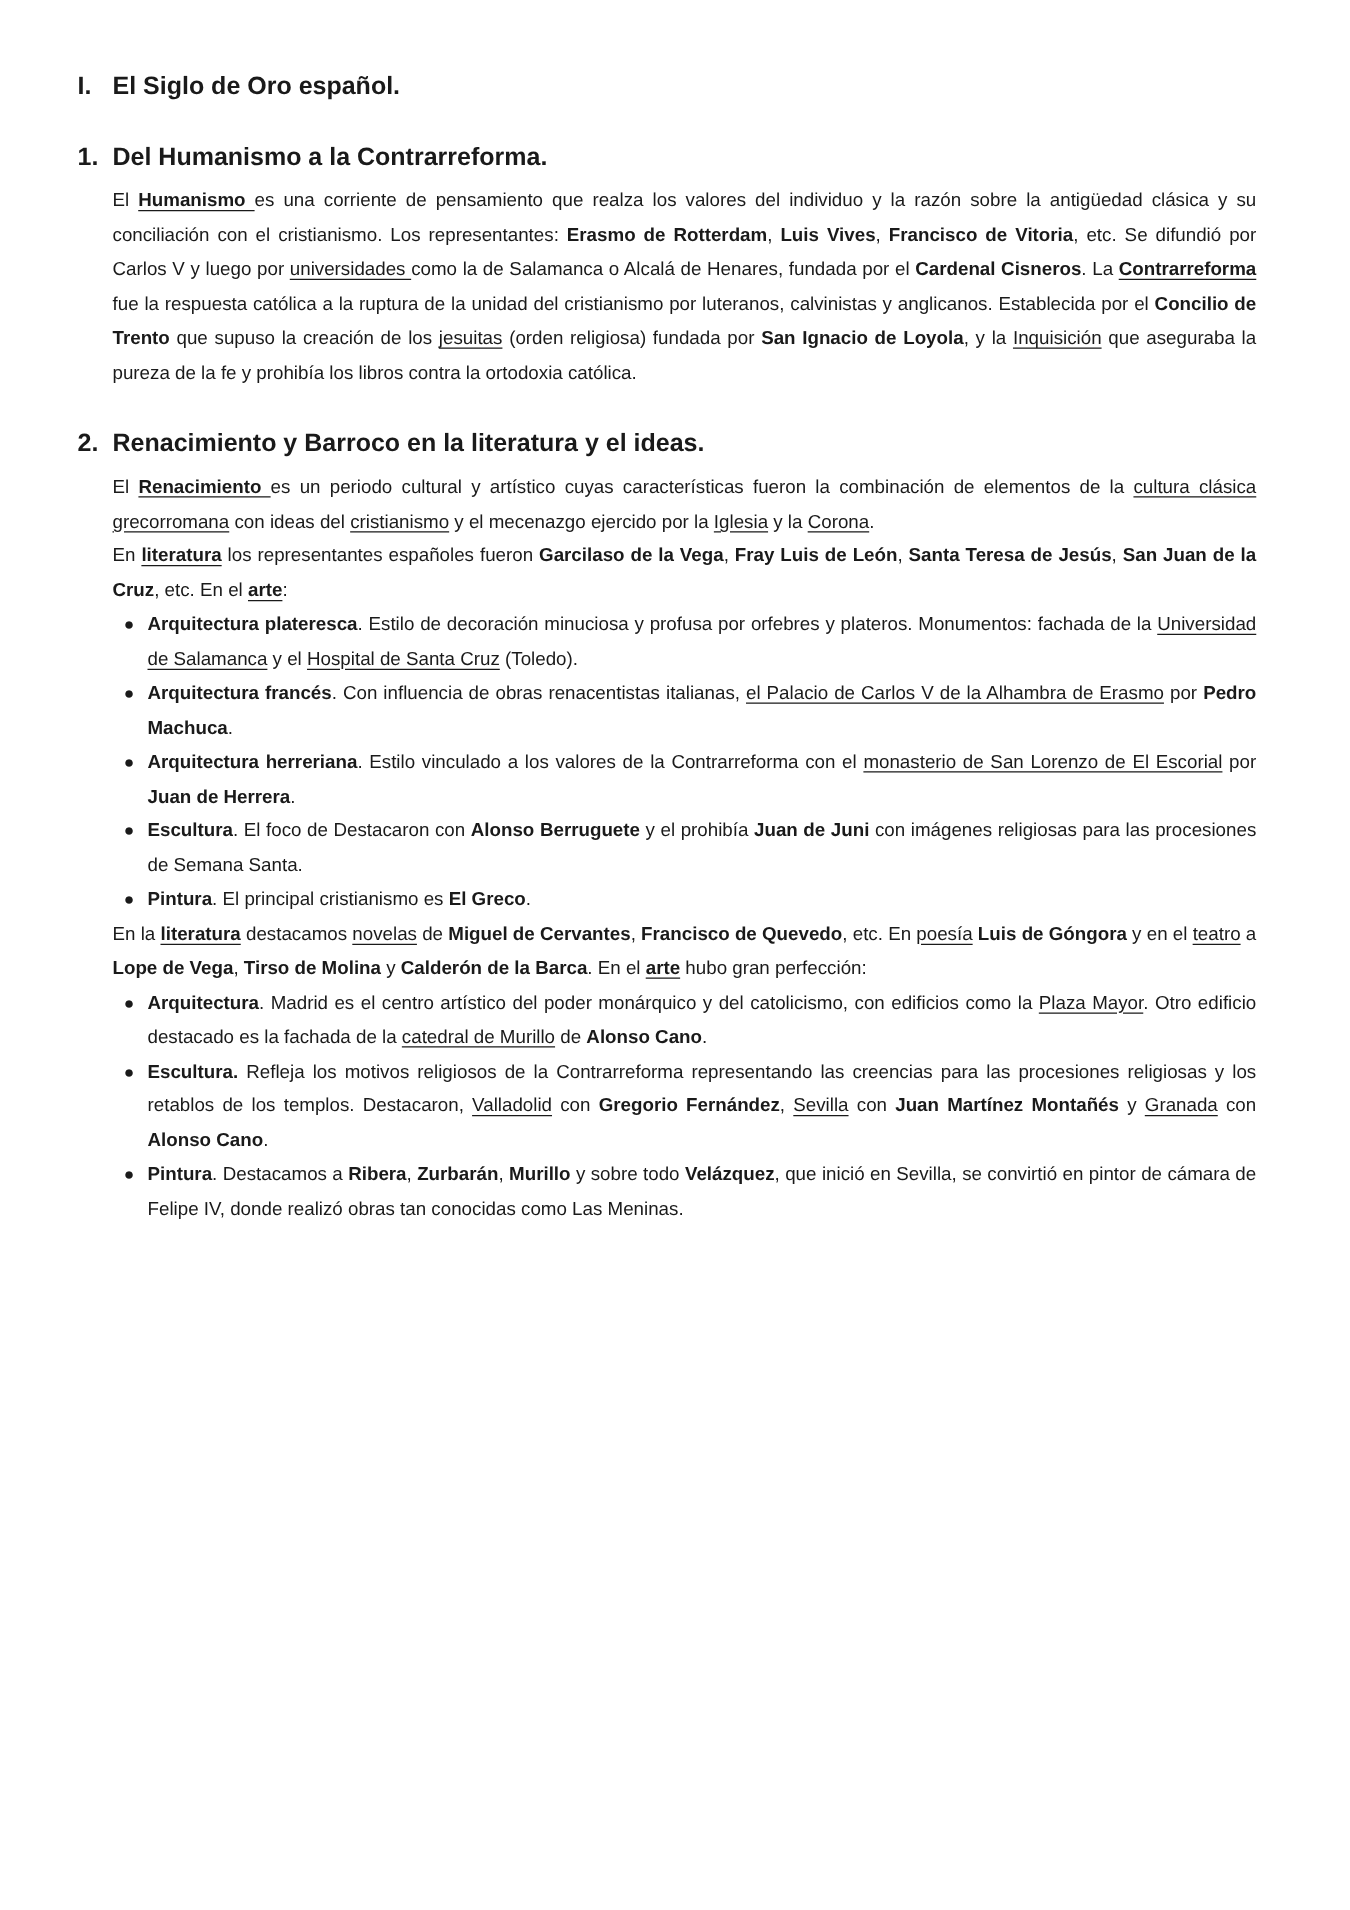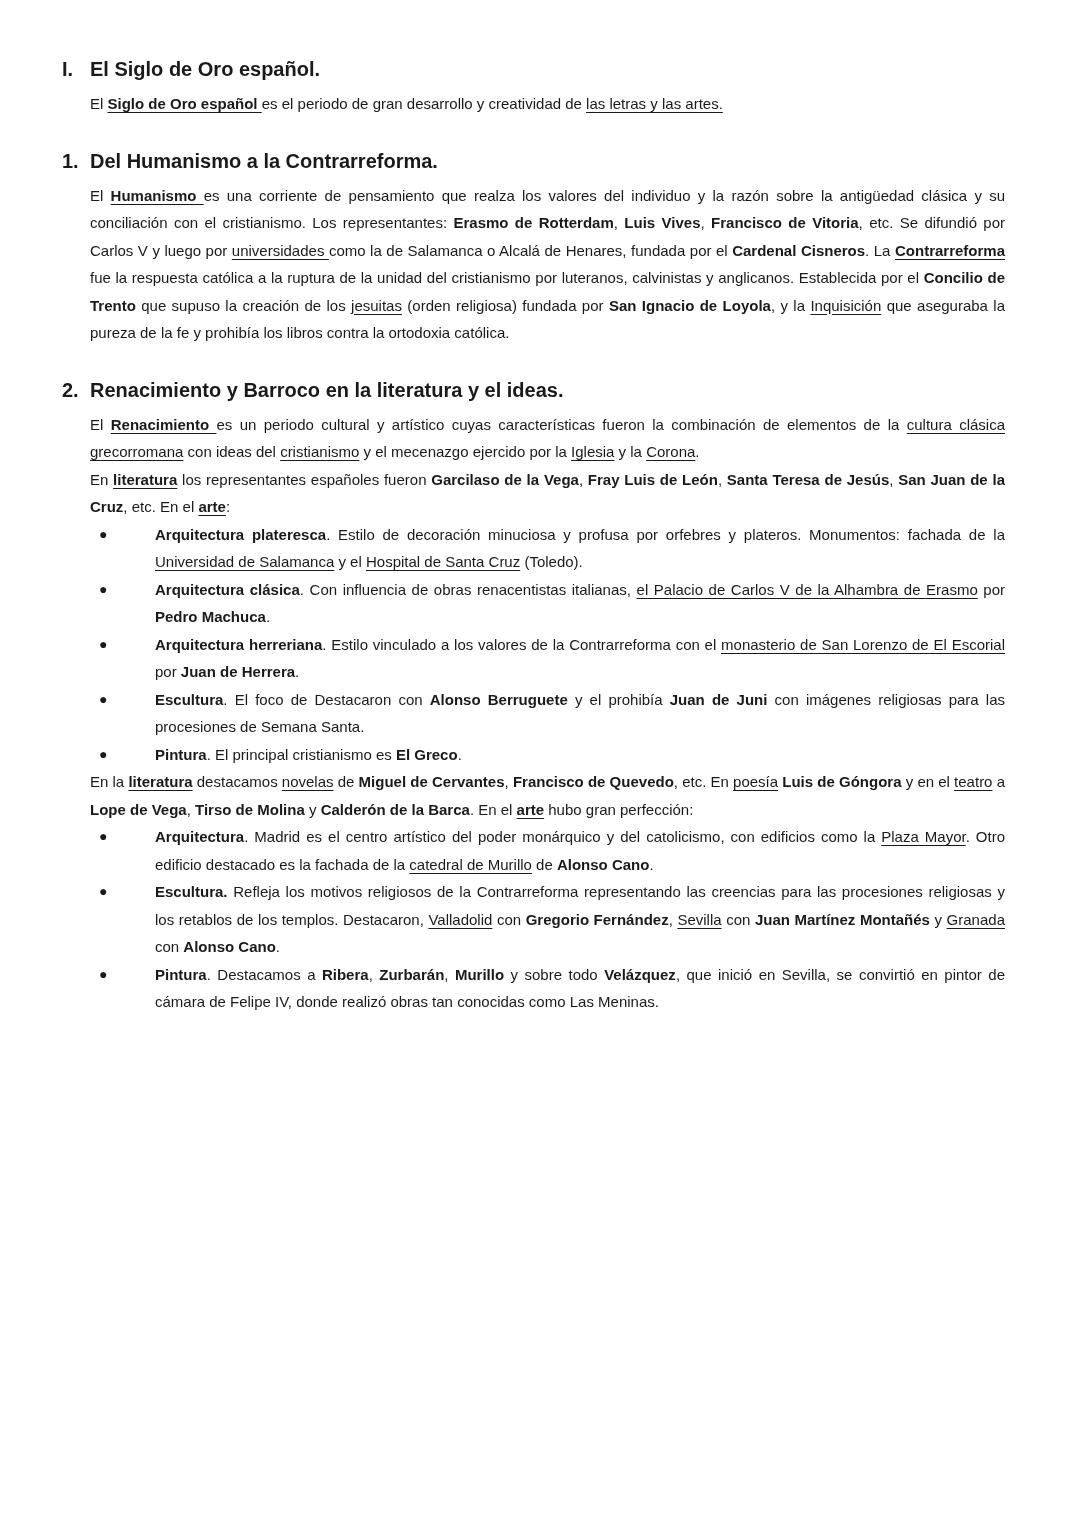--- a/index.html
+++ b/index.html
@@ -34,53 +34,52 @@
     margin-left: 28px;
     font-size: 15px;
     line-height: 27.5px;
   }
   .bullet-marker {
     flex: 0 0 28px;
     box-sizing: border-box;
     padding-left: 9px;
     font-size: 14px;
   }
-  .bullet-text { flex: 1; text-align: justify; margin-left: 37px; }
+  .bullet-text { flex: 1; text-align: justify; }
   .r-b { font-weight: 700; }
   .r-u { text-decoration: underline; text-underline-offset: 3px; }
   .r-i { }
 </style>
 </head>
 <body>
 
 <div class="page">
   <div>
       <div class="h-row first">
         <span class="h-num">I.</span>
         <span class="h-text">El Siglo de Oro español.</span>
       </div>
-      <p class="para"><span>El </span><span class="r-b r-u ">Siglo de Oro español </span><span>es el periodo de gran desarrollo y creatividad de </span><span class="r-u ">las letras y las artes.</span></p>
       <div class="h-row">
         <span class="h-num">1.</span>
         <span class="h-text">Del Humanismo a la Contrarreforma.</span>
       </div>
       <p class="para"><span>El </span><span class="r-b r-u ">Humanismo </span><span>es una corriente de pensamiento que realza los valores del individuo y la razón sobre la antigüedad clásica y su conciliación con el cristianismo. Los representantes: </span><span class="r-b ">Erasmo de Rotterdam</span><span>, </span><span class="r-b ">Luis Vives</span><span>, </span><span class="r-b ">Francisco de Vitoria</span><span>, etc. Se difundió por Carlos V y luego por </span><span class="r-u ">universidades </span><span>como la de Salamanca o Alcalá de Henares, fundada por el </span><span class="r-b ">Cardenal Cisneros</span><span>. La </span><span class="r-b r-u ">Contrarreforma </span><span>fue la respuesta católica a la ruptura de la unidad del cristianismo por luteranos, calvinistas y anglicanos. Establecida por el </span><span class="r-b ">Concilio de Trento</span><span> que supuso la creación de los </span><span class="r-u ">jesuitas</span><span> (orden religiosa) fundada por </span><span class="r-b ">San Ignacio de Loyola</span><span>, y la </span><span class="r-u ">Inquisición</span><span> que aseguraba la pureza de la fe y prohibía los libros contra la ortodoxia católica.</span></p>
       <div class="h-row">
         <span class="h-num">2.</span>
         <span class="h-text">Renacimiento y Barroco en la literatura y el ideas.</span>
       </div>
       <p class="para"><span>El </span><span class="r-b r-u ">Renacimiento </span><span>es un periodo cultural y artístico cuyas características fueron la combinación de elementos de la </span><span class="r-u ">cultura clásica grecorromana</span><span> con ideas del </span><span class="r-u ">cristianismo</span><span> y el mecenazgo ejercido por la </span><span class="r-u ">Iglesia</span><span> y la </span><span class="r-u ">Corona</span><span>.</span></p>
       <p class="para"><span>En </span><span class="r-b r-u ">literatura</span><span> los representantes españoles fueron </span><span class="r-b ">Garcilaso de la Vega</span><span>, </span><span class="r-b ">Fray Luis de León</span><span>, </span><span class="r-b ">Santa Teresa de Jesús</span><span>, </span><span class="r-b ">San Juan de la Cruz</span><span>, etc. En el </span><span class="r-b r-u ">arte</span><span>:</span></p>
       <div class="bullet">
         <span class="bullet-marker">●</span>
         <span class="bullet-text"><span class="r-b ">Arquitectura plateresca</span><span>. Estilo de decoración minuciosa y profusa por orfebres y plateros. Monumentos: fachada de la </span><span class="r-u ">Universidad de Salamanca</span><span> y el </span><span class="r-u ">Hospital de Santa Cruz</span><span> (Toledo).</span></span>
       </div>
       <div class="bullet">
         <span class="bullet-marker">●</span>
-        <span class="bullet-text"><span class="r-b ">Arquitectura clásica</span><span>. Con influencia de obras renacentistas italianas, </span><span class="r-u ">el Palacio de Carlos V de la Alhambra de Erasmo</span><span> por </span><span class="r-b ">Pedro Machuca</span><span>.</span></span>
+        <span class="bullet-text"><span class="r-b ">Arquitectura francés</span><span>. Con influencia de obras renacentistas italianas, </span><span class="r-u ">el Palacio de Carlos V de la Alhambra de Erasmo</span><span> por </span><span class="r-b ">Pedro Machuca</span><span>.</span></span>
       </div>
       <div class="bullet">
         <span class="bullet-marker">●</span>
         <span class="bullet-text"><span class="r-b ">Arquitectura herreriana</span><span>. Estilo vinculado a los valores de la Contrarreforma con el </span><span class="r-u ">monasterio de San Lorenzo de El Escorial</span><span> por </span><span class="r-b ">Juan de Herrera</span><span>.</span></span>
       </div>
       <div class="bullet">
         <span class="bullet-marker">●</span>
         <span class="bullet-text"><span class="r-b ">Escultura</span><span>. El foco de Destacaron con </span><span class="r-b ">Alonso Berruguete</span><span> y el prohibía </span><span class="r-b ">Juan de Juni</span><span> con imágenes religiosas para las procesiones de Semana Santa.</span></span>
       </div>
       <div class="bullet">

